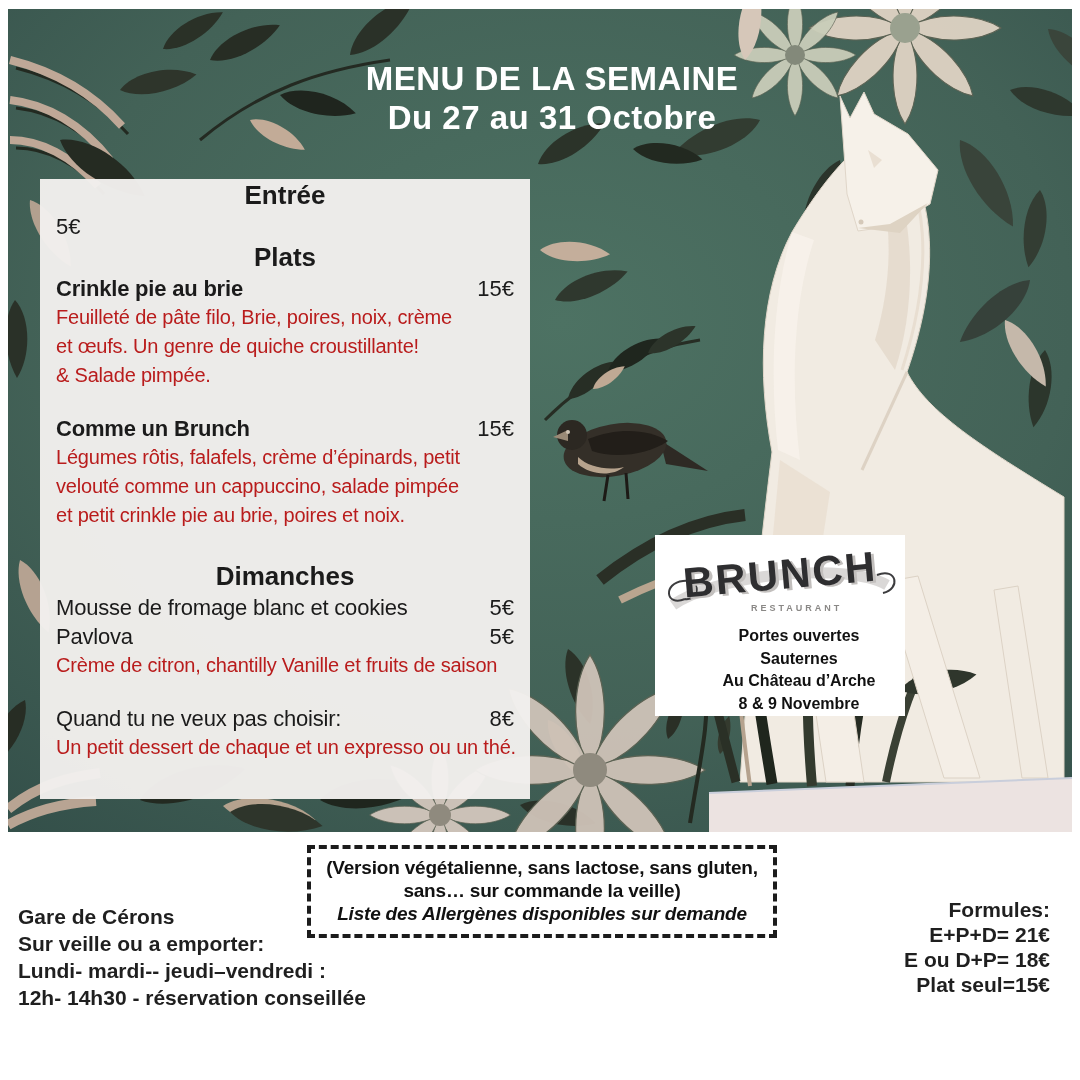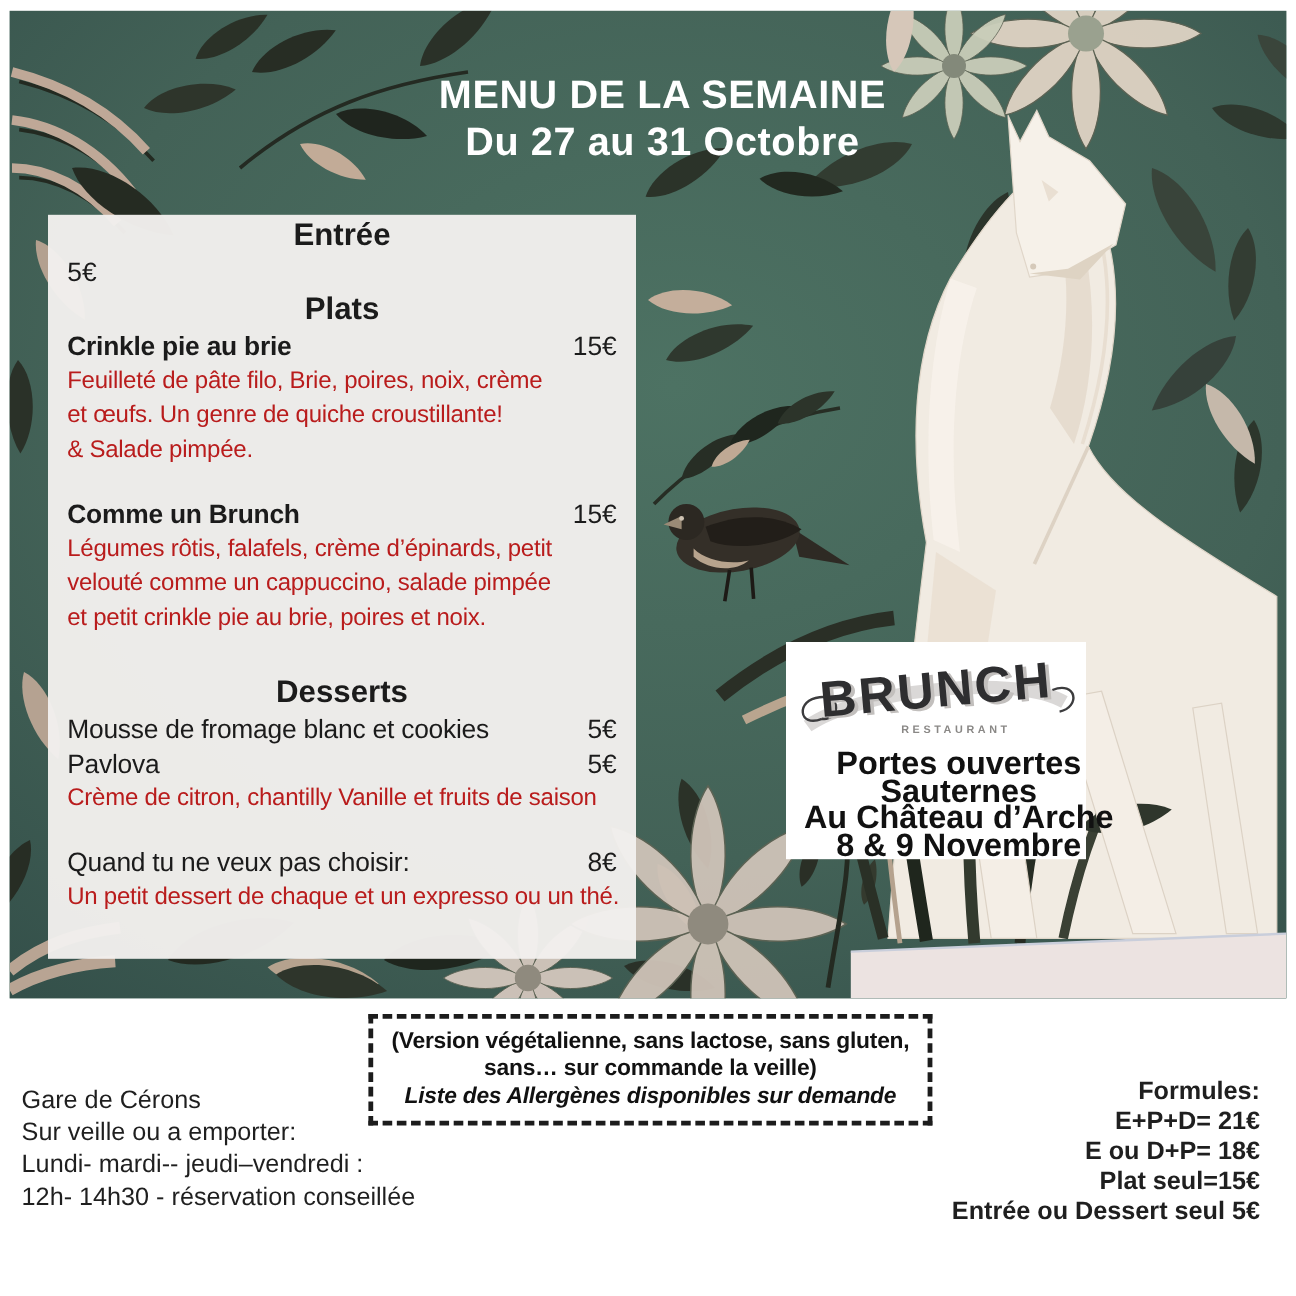--- a/index.html
+++ b/index.html
@@ -14,24 +14,24 @@
   .menu-card .item .n{letter-spacing:-.2px;}
   .menu-card .item.b .n{font-weight:bold;}
   .menu-card .price{font-size:22px;}
   .menu-card .desc{font-size:20px;line-height:29px;letter-spacing:-.2px;white-space:nowrap;color:#b91c1c;}
   .gap1{height:24px;}
   .gap2{height:30px;}
   .brunch-box{position:absolute;left:647px;top:526px;width:250px;height:181px;background:#ffffff;}
   .brunch-logo{position:relative;width:250px;height:88px;}
   .brunch-word{position:absolute;left:14px;top:16px;width:222px;text-align:center;font-weight:bold;font-size:42px;letter-spacing:2px;color:#2e2e30;transform:rotate(-5deg);text-shadow:3px 2px 0 #c2bfbd;}
   .brunch-rest{position:absolute;left:96px;top:68px;font-size:9px;letter-spacing:3px;color:#8a8886;font-weight:bold;}
-  .brunch-lines{position:absolute;left:0;top:90px;width:288px;text-align:center;font-weight:bold;font-size:27px;line-height:22.5px;color:#111111;}
+  .brunch-lines{position:absolute;left:0;top:90px;width:288px;text-align:center;font-weight:bold;font-size:16px;line-height:22.5px;color:#111111;}
   .allergen-box{position:absolute;left:307px;top:845px;width:462px;border:4px dashed #1c1c1c;padding:7px 0 9px 0;text-align:center;font-weight:bold;font-size:19px;line-height:23px;color:#111111;letter-spacing:-.2px;background:#ffffff;}
   .allergen-box .it{font-style:italic;}
-  .info-left{position:absolute;left:18px;top:903px;width:660px;font-weight:normal;font-size:21px;line-height:27px;color:#1f1f1f;}
+  .info-left{position:absolute;left:18px;top:903px;width:660px;font-weight:bold;font-size:21px;line-height:27px;color:#1f1f1f;}
   .formules{position:absolute;right:30px;top:897px;width:320px;text-align:right;font-weight:bold;font-size:21px;line-height:25px;color:#1f1f1f;}
 </style>
 </head>
 <body>
 
 <div class="canvas">
 
   <div class="photo">
     <svg width="1064" height="823" viewBox="0 0 1064 823">
       <defs>
@@ -209,21 +209,21 @@
       <div class="desc">&amp; Salade pimpée.</div>
       <div class="gap1"></div>
       <div class="item b">
         <span class="n">Comme un Brunch</span>
         <span class="price">15€</span>
       </div>
       <div class="desc">Légumes rôtis, falafels, crème d’épinards, petit</div>
       <div class="desc">velouté comme un cappuccino, salade pimpée</div>
       <div class="desc">et petit crinkle pie au brie, poires et noix.</div>
       <div class="gap2"></div>
-      <div class="h">Desserts</div>
+      <div class="h">Dimanches</div>
       <div class="item">
         <span class="n">Mousse de fromage blanc et cookies</span>
         <span class="price">5€</span>
       </div>
       <div class="item">
         <span class="n">Pavlova</span>
         <span class="price">5€</span>
       </div>
       <div class="desc">Crème de citron, chantilly Vanille et fruits de saison</div>
       <div class="gap1"></div>
@@ -264,16 +264,15 @@
     <div>Sur veille ou a emporter:</div>
     <div>Lundi- mardi-- jeudi–vendredi :</div>
     <div>12h- 14h30  - réservation conseillée</div>
   </div>
 
   <div class="formules">
     <div>Formules:</div>
     <div>E+P+D= 21€</div>
     <div>E ou D+P= 18€</div>
     <div>Plat seul=15€</div>
-    <div>Entrée ou Dessert seul 5€</div>
   </div>
 
 </div>
 
 </body></html>

